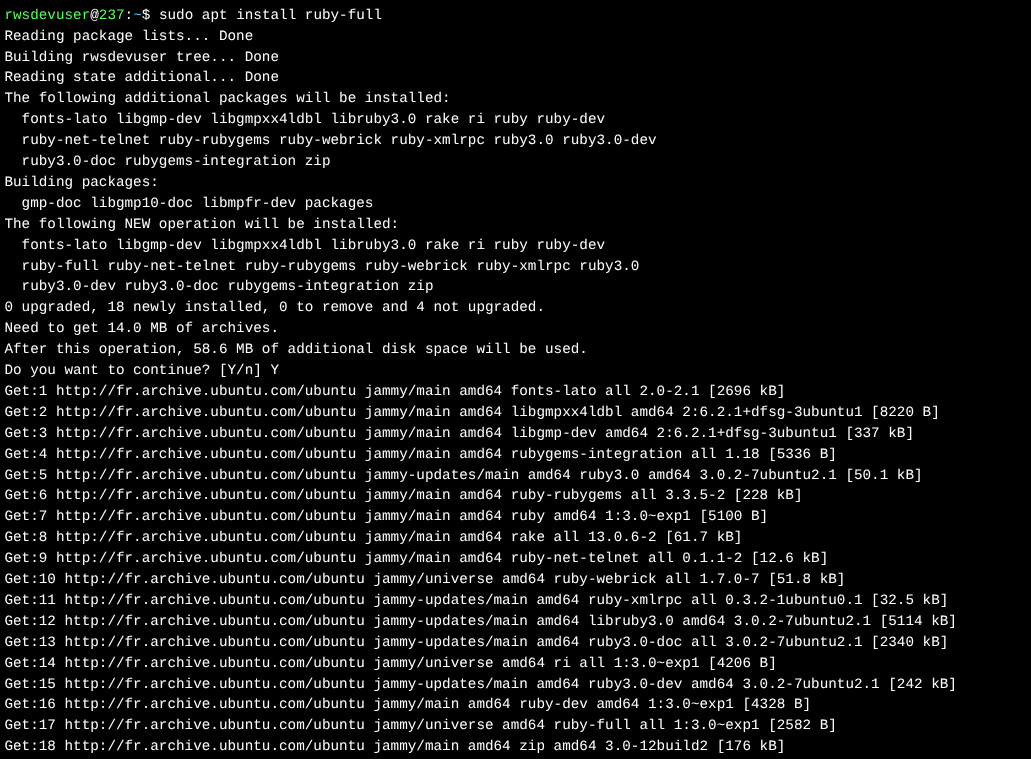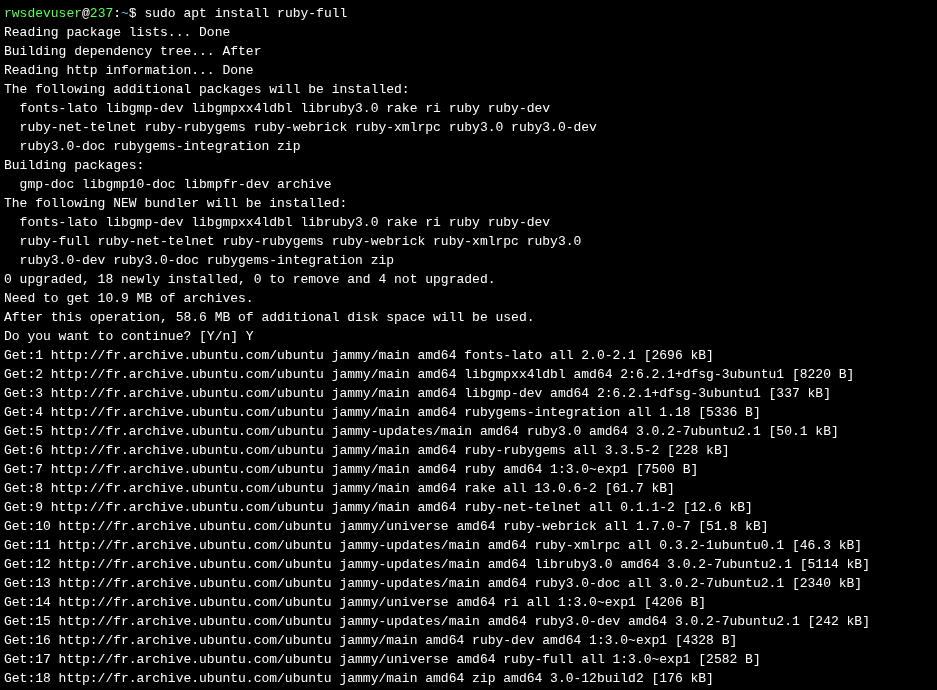--- a/index.html
+++ b/index.html
@@ -36,46 +36,46 @@
     }
     .line {
       white-space: pre;
     }
   </style>
 </head>
 <body>
 
 <div class="line"><span class="prompt-user">rwsdevuser</span><span class="prompt-sep">@</span><span class="prompt-host">237</span><span class="prompt-sep">:</span><span class="prompt-path">~</span><span class="prompt-dollar">$ </span><span>sudo apt install ruby-full</span></div>
 <div class="line">Reading package lists... Done</div>
-<div class="line">Building dependency tree... After</div>
-<div class="line">Reading http information... Done</div>
+<div class="line">Building rwsdevuser tree... Done</div>
+<div class="line">Reading state additional... Done</div>
 <div class="line">The following additional packages will be installed:</div>
 <div class="line">  fonts-lato libgmp-dev libgmpxx4ldbl libruby3.0 rake ri ruby ruby-dev</div>
 <div class="line">  ruby-net-telnet ruby-rubygems ruby-webrick ruby-xmlrpc ruby3.0 ruby3.0-dev</div>
 <div class="line">  ruby3.0-doc rubygems-integration zip</div>
 <div class="line">Building packages:</div>
-<div class="line">  gmp-doc libgmp10-doc libmpfr-dev archive</div>
-<div class="line">The following NEW bundler will be installed:</div>
+<div class="line">  gmp-doc libgmp10-doc libmpfr-dev packages</div>
+<div class="line">The following NEW operation will be installed:</div>
 <div class="line">  fonts-lato libgmp-dev libgmpxx4ldbl libruby3.0 rake ri ruby ruby-dev</div>
 <div class="line">  ruby-full ruby-net-telnet ruby-rubygems ruby-webrick ruby-xmlrpc ruby3.0</div>
 <div class="line">  ruby3.0-dev ruby3.0-doc rubygems-integration zip</div>
 <div class="line">0 upgraded, 18 newly installed, 0 to remove and 4 not upgraded.</div>
-<div class="line">Need to get 10.9 MB of archives.</div>
+<div class="line">Need to get 14.0 MB of archives.</div>
 <div class="line">After this operation, 58.6 MB of additional disk space will be used.</div>
 <div class="line">Do you want to continue? [Y/n] Y</div>
 <div class="line">Get:1 http://fr.archive.ubuntu.com/ubuntu jammy/main amd64 fonts-lato all 2.0-2.1 [2696 kB]</div>
 <div class="line">Get:2 http://fr.archive.ubuntu.com/ubuntu jammy/main amd64 libgmpxx4ldbl amd64 2:6.2.1+dfsg-3ubuntu1 [8220 B]</div>
 <div class="line">Get:3 http://fr.archive.ubuntu.com/ubuntu jammy/main amd64 libgmp-dev amd64 2:6.2.1+dfsg-3ubuntu1 [337 kB]</div>
 <div class="line">Get:4 http://fr.archive.ubuntu.com/ubuntu jammy/main amd64 rubygems-integration all 1.18 [5336 B]</div>
 <div class="line">Get:5 http://fr.archive.ubuntu.com/ubuntu jammy-updates/main amd64 ruby3.0 amd64 3.0.2-7ubuntu2.1 [50.1 kB]</div>
 <div class="line">Get:6 http://fr.archive.ubuntu.com/ubuntu jammy/main amd64 ruby-rubygems all 3.3.5-2 [228 kB]</div>
-<div class="line">Get:7 http://fr.archive.ubuntu.com/ubuntu jammy/main amd64 ruby amd64 1:3.0~exp1 [7500 B]</div>
+<div class="line">Get:7 http://fr.archive.ubuntu.com/ubuntu jammy/main amd64 ruby amd64 1:3.0~exp1 [5100 B]</div>
 <div class="line">Get:8 http://fr.archive.ubuntu.com/ubuntu jammy/main amd64 rake all 13.0.6-2 [61.7 kB]</div>
 <div class="line">Get:9 http://fr.archive.ubuntu.com/ubuntu jammy/main amd64 ruby-net-telnet all 0.1.1-2 [12.6 kB]</div>
 <div class="line">Get:10 http://fr.archive.ubuntu.com/ubuntu jammy/universe amd64 ruby-webrick all 1.7.0-7 [51.8 kB]</div>
-<div class="line">Get:11 http://fr.archive.ubuntu.com/ubuntu jammy-updates/main amd64 ruby-xmlrpc all 0.3.2-1ubuntu0.1 [46.3 kB]</div>
+<div class="line">Get:11 http://fr.archive.ubuntu.com/ubuntu jammy-updates/main amd64 ruby-xmlrpc all 0.3.2-1ubuntu0.1 [32.5 kB]</div>
 <div class="line">Get:12 http://fr.archive.ubuntu.com/ubuntu jammy-updates/main amd64 libruby3.0 amd64 3.0.2-7ubuntu2.1 [5114 kB]</div>
 <div class="line">Get:13 http://fr.archive.ubuntu.com/ubuntu jammy-updates/main amd64 ruby3.0-doc all 3.0.2-7ubuntu2.1 [2340 kB]</div>
 <div class="line">Get:14 http://fr.archive.ubuntu.com/ubuntu jammy/universe amd64 ri all 1:3.0~exp1 [4206 B]</div>
 <div class="line">Get:15 http://fr.archive.ubuntu.com/ubuntu jammy-updates/main amd64 ruby3.0-dev amd64 3.0.2-7ubuntu2.1 [242 kB]</div>
 <div class="line">Get:16 http://fr.archive.ubuntu.com/ubuntu jammy/main amd64 ruby-dev amd64 1:3.0~exp1 [4328 B]</div>
 <div class="line">Get:17 http://fr.archive.ubuntu.com/ubuntu jammy/universe amd64 ruby-full all 1:3.0~exp1 [2582 B]</div>
 <div class="line">Get:18 http://fr.archive.ubuntu.com/ubuntu jammy/main amd64 zip amd64 3.0-12build2 [176 kB]</div>
 
 </body></html>

